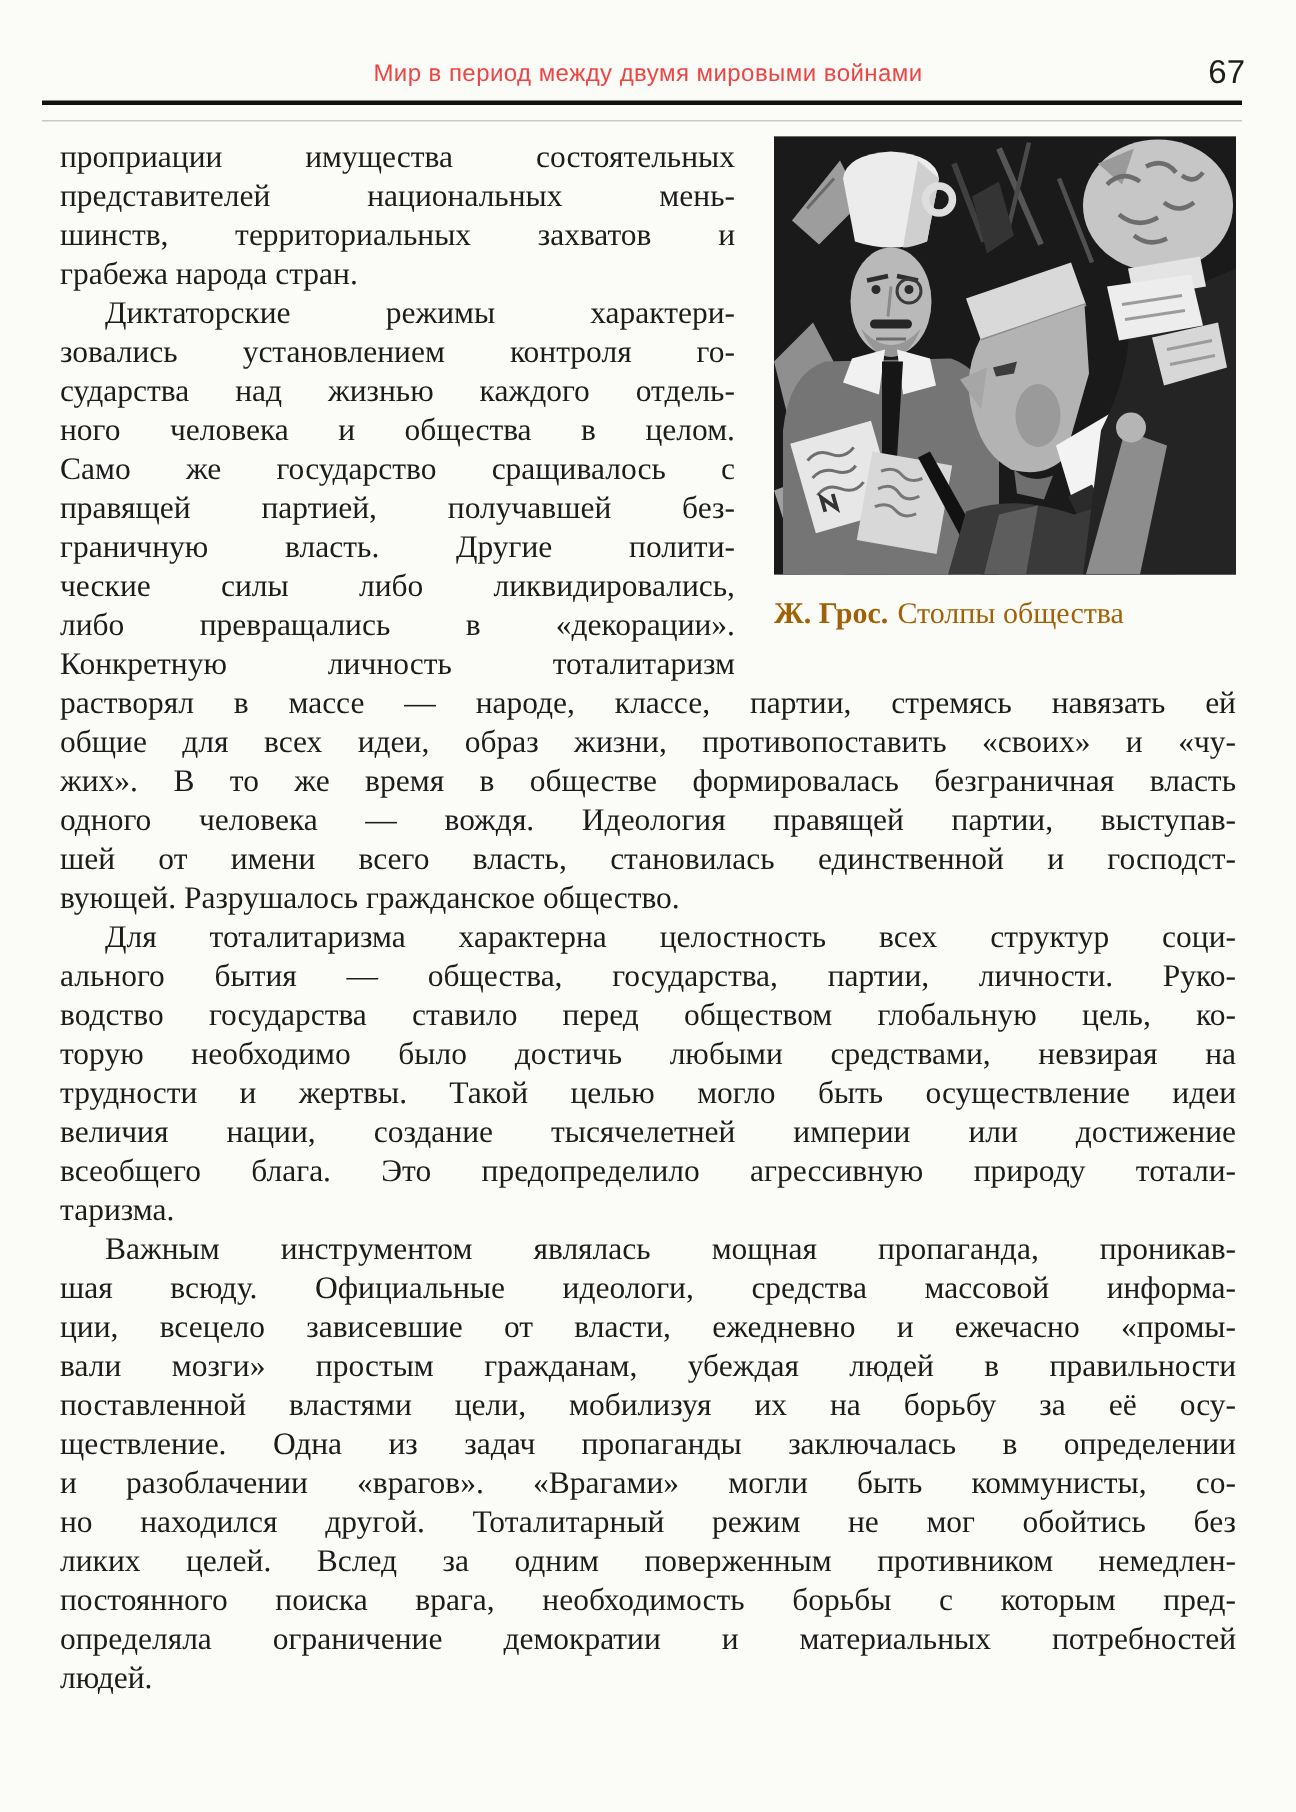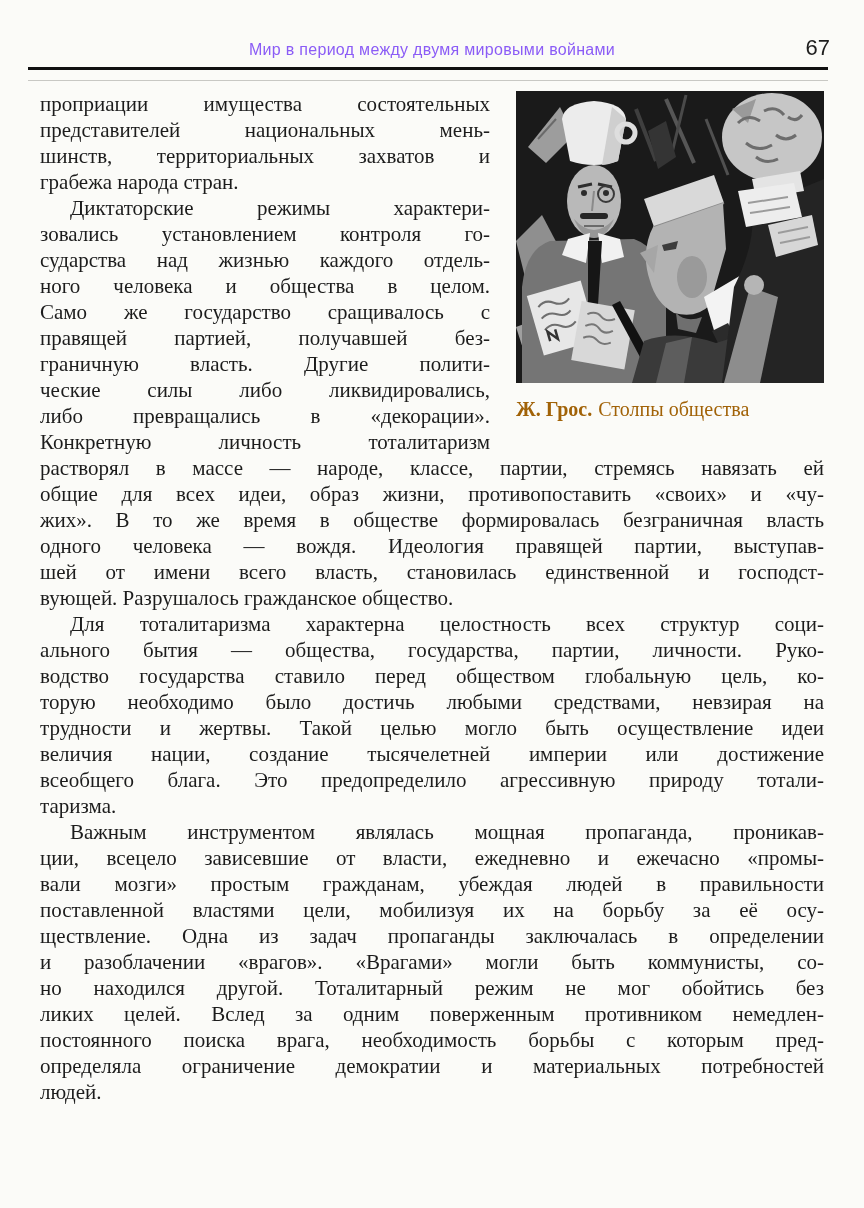--- a/index.html
+++ b/index.html
@@ -16,21 +16,21 @@
     font-family:"Liberation Serif","DejaVu Serif",serif;
     color:var(--ink);
     overflow:hidden;
   }
   .header-row{
     position:relative;height:28px;
     display:flex;align-items:flex-end;justify-content:center;
   }
   .running-title{
     font-family:"Liberation Sans","DejaVu Sans",sans-serif;
-    font-size:16px;letter-spacing:.3px;color:#8b5cf6;
+    font-size:16px;letter-spacing:.3px;color:#ef4444;
     padding-bottom:3px;
   }
   .page-number{
     position:absolute;right:-6px;bottom:1px;
     font-family:"Liberation Sans","DejaVu Sans",sans-serif;
     font-size:22px;color:#1e1e1e;
   }
   .rule{height:3px;background:var(--rule);margin:5px -4px 0 -12px;}
   .rule-thin{height:1px;background:#c8c8c4;margin:10px -4px 0 -12px;}
 
@@ -171,20 +171,21 @@
         <div class="line last">вующей. Разрушалось гражданское общество.</div>
         <div class="line indent">Для тоталитаризма характерна целостность всех структур соци-</div>
         <div class="line">ального бытия — общества, государства, партии, личности. Руко-</div>
         <div class="line">водство государства ставило перед обществом глобальную цель, ко-</div>
         <div class="line">торую необходимо было достичь любыми средствами, невзирая на</div>
         <div class="line">трудности и жертвы. Такой целью могло быть осуществление идеи</div>
         <div class="line">величия нации, создание тысячелетней империи или достижение</div>
         <div class="line">всеобщего блага. Это предопределило агрессивную природу тотали-</div>
         <div class="line last">таризма.</div>
         <div class="line indent">Важным инструментом являлась мощная пропаганда, проникав-</div>
+        <div class="line">шая всюду. Официальные идеологи, средства массовой информа-</div>
         <div class="line">ции, всецело зависевшие от власти, ежедневно и ежечасно «промы-</div>
         <div class="line">вали мозги» простым гражданам, убеждая людей в правильности</div>
         <div class="line">поставленной властями цели, мобилизуя их на борьбу за её осу-</div>
         <div class="line">ществление. Одна из задач пропаганды заключалась в определении</div>
         <div class="line">и разоблачении «врагов». «Врагами» могли быть коммунисты, со-</div>
         <div class="line">но находился другой. Тоталитарный режим не мог обойтись без</div>
         <div class="line">ликих целей. Вслед за одним поверженным противником немедлен-</div>
         <div class="line">постоянного поиска врага, необходимость борьбы с которым пред-</div>
         <div class="line">определяла ограничение демократии и материальных потребностей</div>
         <div class="line last">людей.</div>

